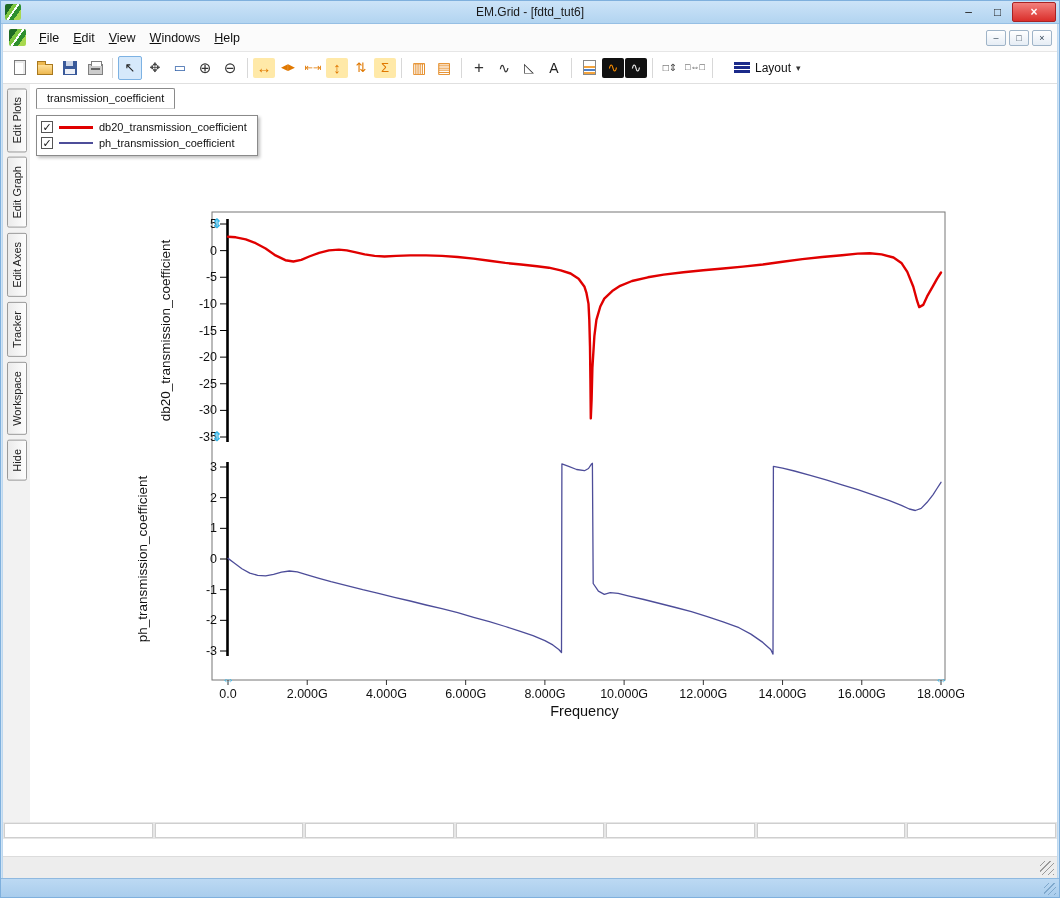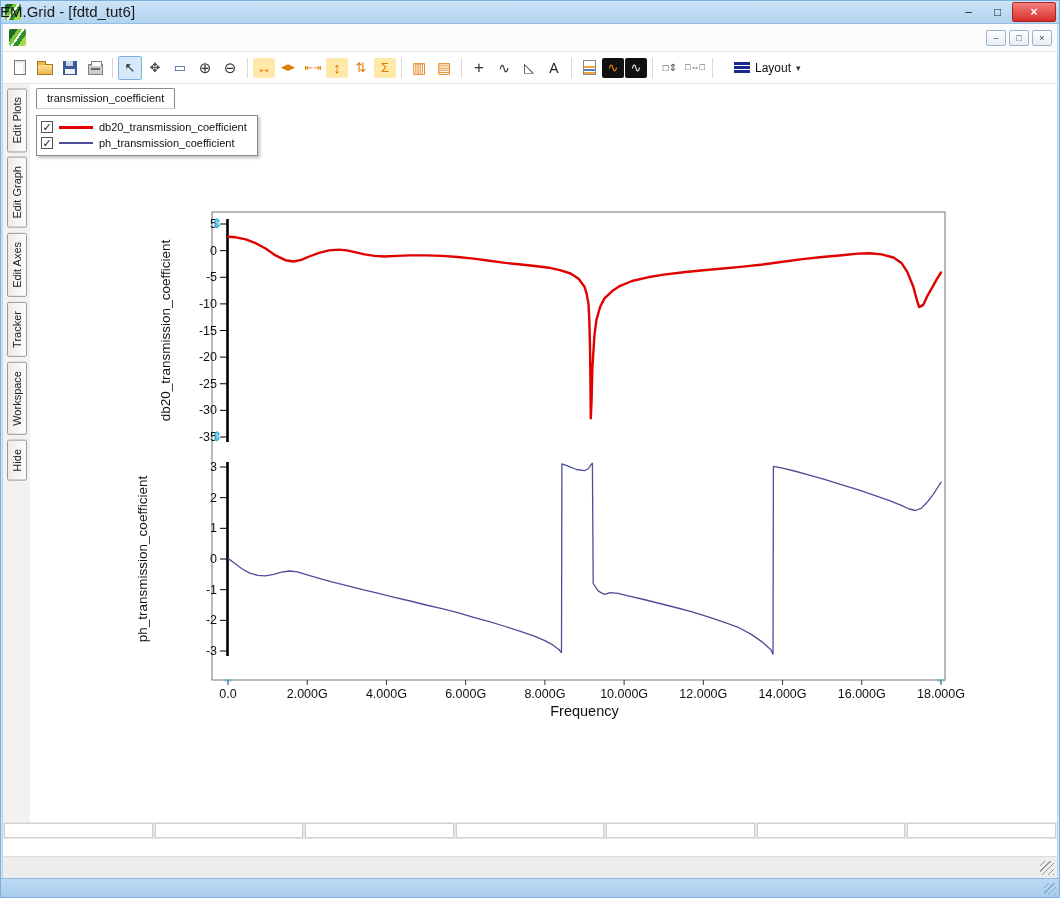--- a/index.html
+++ b/index.html
@@ -7,21 +7,21 @@
   body{width:1060px;height:898px;position:relative;overflow:hidden;background:#fff;
        font-family:"Liberation Sans", sans-serif;}
   .outer-border{position:absolute;inset:0;border:1px solid #7fb0dd;pointer-events:none;z-index:99;}
 
   
   .titlebar{position:absolute;left:0;top:0;width:1060px;height:24px;
             background:linear-gradient(#cde4f8,#b2d4f0);border-bottom:1px solid #96bfe4;
             display:flex;align-items:center;z-index:10;}
   .app-icon{width:16px;height:16px;margin-left:5px;border-radius:2px;
             background:linear-gradient(125deg,#1f6b22 0 30%,#7cc63f 30% 46%,#ffffff 46% 54%,#2f8f2f 54% 72%,#a7d84e 72% 100%);}
-  .title{position:absolute;left:0;right:0;font-size:15px;color:#1a1a1a;}
+  .title{position:absolute;left:0;right:0;text-align:center;font-size:12px;color:#1a1a1a;}
   .win-controls{position:absolute;right:4px;top:0;height:24px;display:flex;align-items:center;}
   .win-btn{width:29px;height:20px;display:flex;align-items:center;justify-content:center;
            font-size:12px;color:#222;}
   .win-btn.close{width:44px;background:linear-gradient(#f2807c,#da2e2a);color:#fff;
                  border:1px solid #a82222;border-radius:2px;font-weight:bold;}
 
   
   .frame-left,.frame-right{position:absolute;top:24px;bottom:0;width:3px;background:#cfe3f5;z-index:5;}
   .frame-left{left:0;border-right:1px solid #bdd8ef;}
   .frame-right{right:0;border-left:1px solid #bdd8ef;}
@@ -115,20 +115,27 @@
     <span class="win-btn">□</span>
     <span class="win-btn close">×</span>
   </span>
 </div>
 
 <div class="frame-left"></div>
 <div class="frame-right"></div>
 
 <div class="menubar">
   <span class="menu-icon"></span>
+  <span id="menu-items" style="display:flex;">
+      <span class="menu-item"><u>F</u>ile</span>
+      <span class="menu-item"><u>E</u>dit</span>
+      <span class="menu-item"><u>V</u>iew</span>
+      <span class="menu-item"><u>W</u>indows</span>
+      <span class="menu-item"><u>H</u>elp</span>
+    </span>
   <span class="mdi-controls">
     <span class="mdi-btn">–</span>
     <span class="mdi-btn">□</span>
     <span class="mdi-btn">×</span>
   </span>
 </div>
 
 <div class="toolbar">
   <span id="toolbar-items" style="display:flex;align-items:center;gap:1px;">
       <span class="tb-btn">

